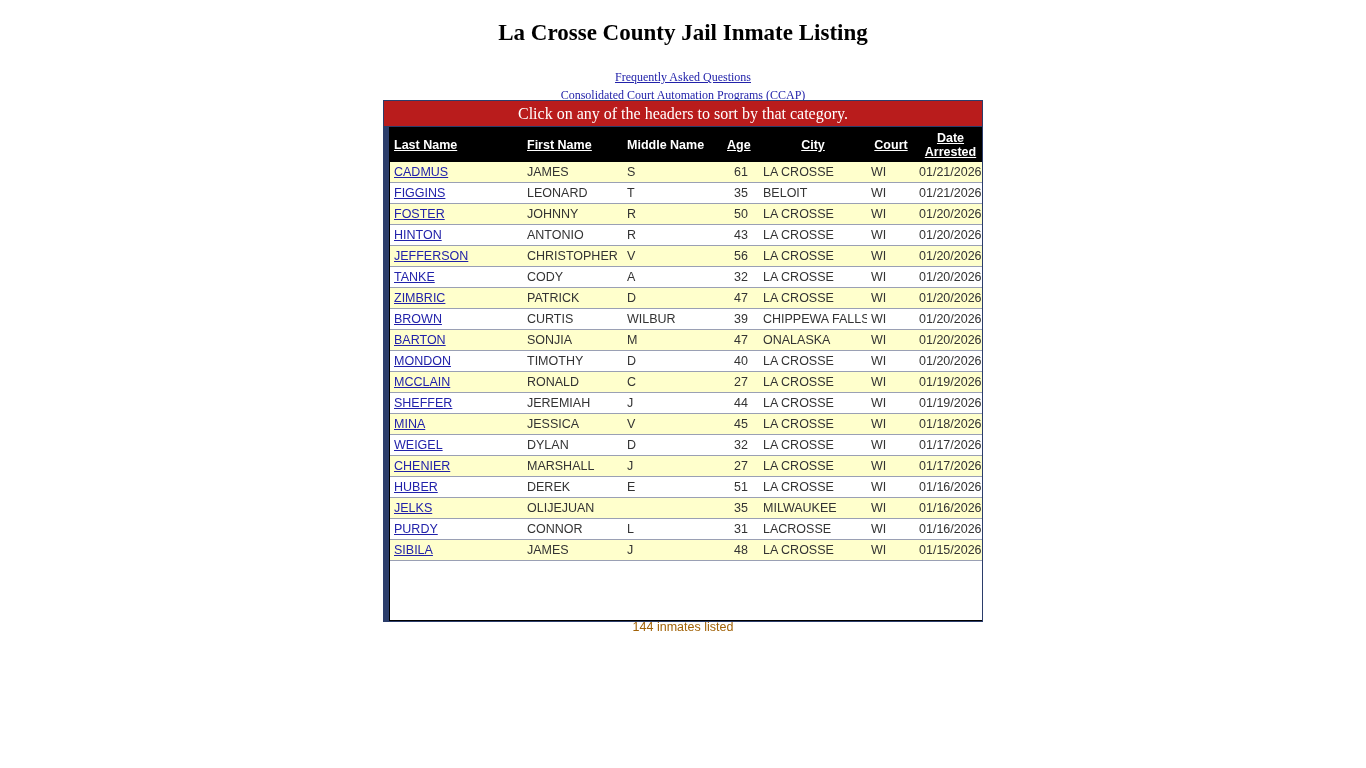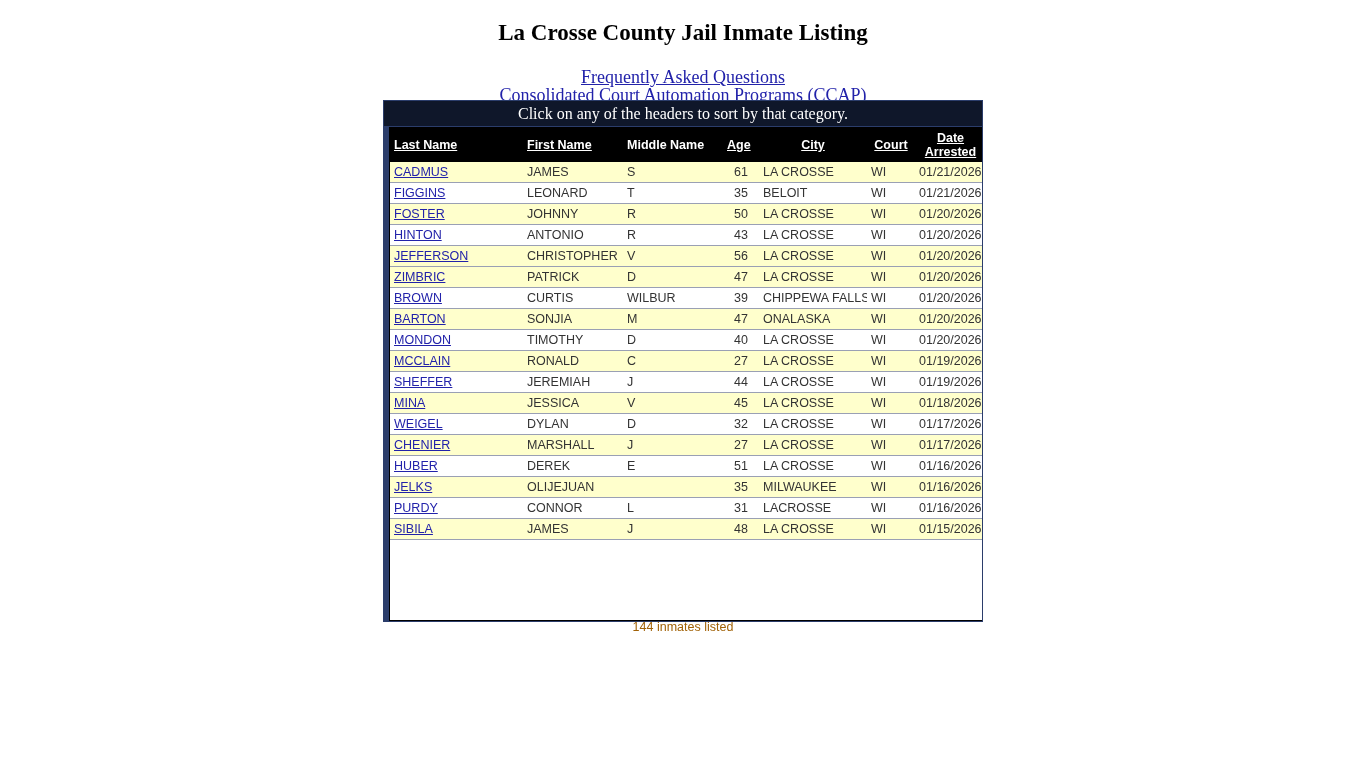--- a/index.html
+++ b/index.html
@@ -27,21 +27,21 @@
     letter-spacing: 0px;
   }
 
   .links-block {
     text-align: center;
     margin-top: 22px;
     line-height: 18px;
   }
   .links-block a {
     font-family: "Liberation Serif", serif;
-    font-size: 18px;
+    font-size: 12px;
     color: #2222aa;
     text-decoration: underline;
     display: block;
   }
 
   .table-wrap {
     position: absolute;
     left: 383px;
     top: 100px;
     width: 600px;
@@ -52,21 +52,21 @@
     overflow: hidden;
   }
 
   .sort-banner {
     height: 25px;
     line-height: 25px;
     text-align: center;
     color: #ffffff;
     font-family: "Liberation Serif", serif;
     font-size: 16px;
-    background: #0f172a;
+    background: #b91c1c;
   }
 
   .scroll-area {
     position: absolute;
     left: 5px;
     top: 26px;
     width: 598px;
     height: 494px;
     overflow: hidden;
     background: #ffffff;
@@ -225,20 +225,29 @@
           </tr>
           <tr class="odd">
             <td class="c-last"><a href="#">JEFFERSON</a></td>
             <td class="c-first">CHRISTOPHER</td>
             <td class="c-middle">V</td>
             <td class="c-age">56</td>
             <td class="c-city">LA CROSSE</td>
             <td class="c-state">WI</td>
             <td class="c-date">01/20/2026</td>
           </tr>
+          <tr class="even">
+            <td class="c-last"><a href="#">TANKE</a></td>
+            <td class="c-first">CODY</td>
+            <td class="c-middle">A</td>
+            <td class="c-age">32</td>
+            <td class="c-city">LA CROSSE</td>
+            <td class="c-state">WI</td>
+            <td class="c-date">01/20/2026</td>
+          </tr>
           <tr class="odd">
             <td class="c-last"><a href="#">ZIMBRIC</a></td>
             <td class="c-first">PATRICK</td>
             <td class="c-middle">D</td>
             <td class="c-age">47</td>
             <td class="c-city">LA CROSSE</td>
             <td class="c-state">WI</td>
             <td class="c-date">01/20/2026</td>
           </tr>
           <tr class="even">

